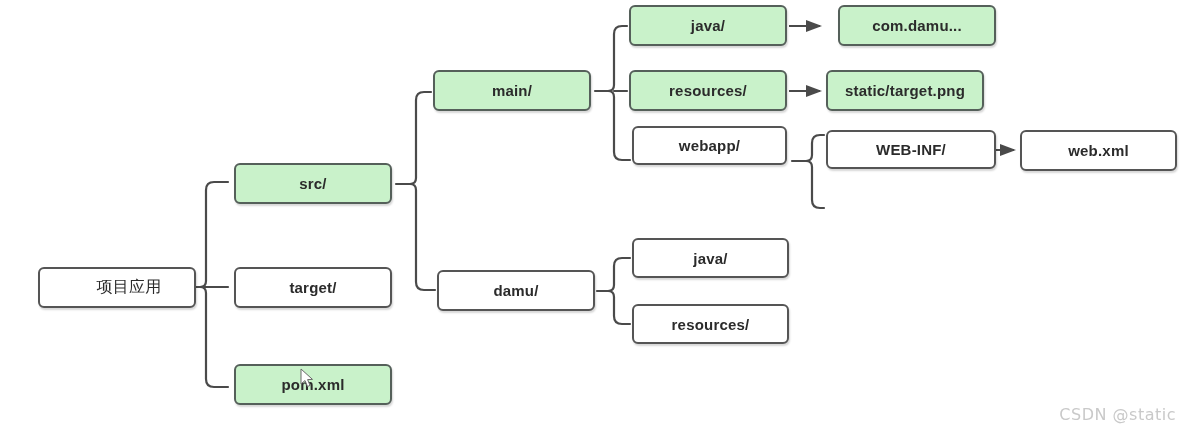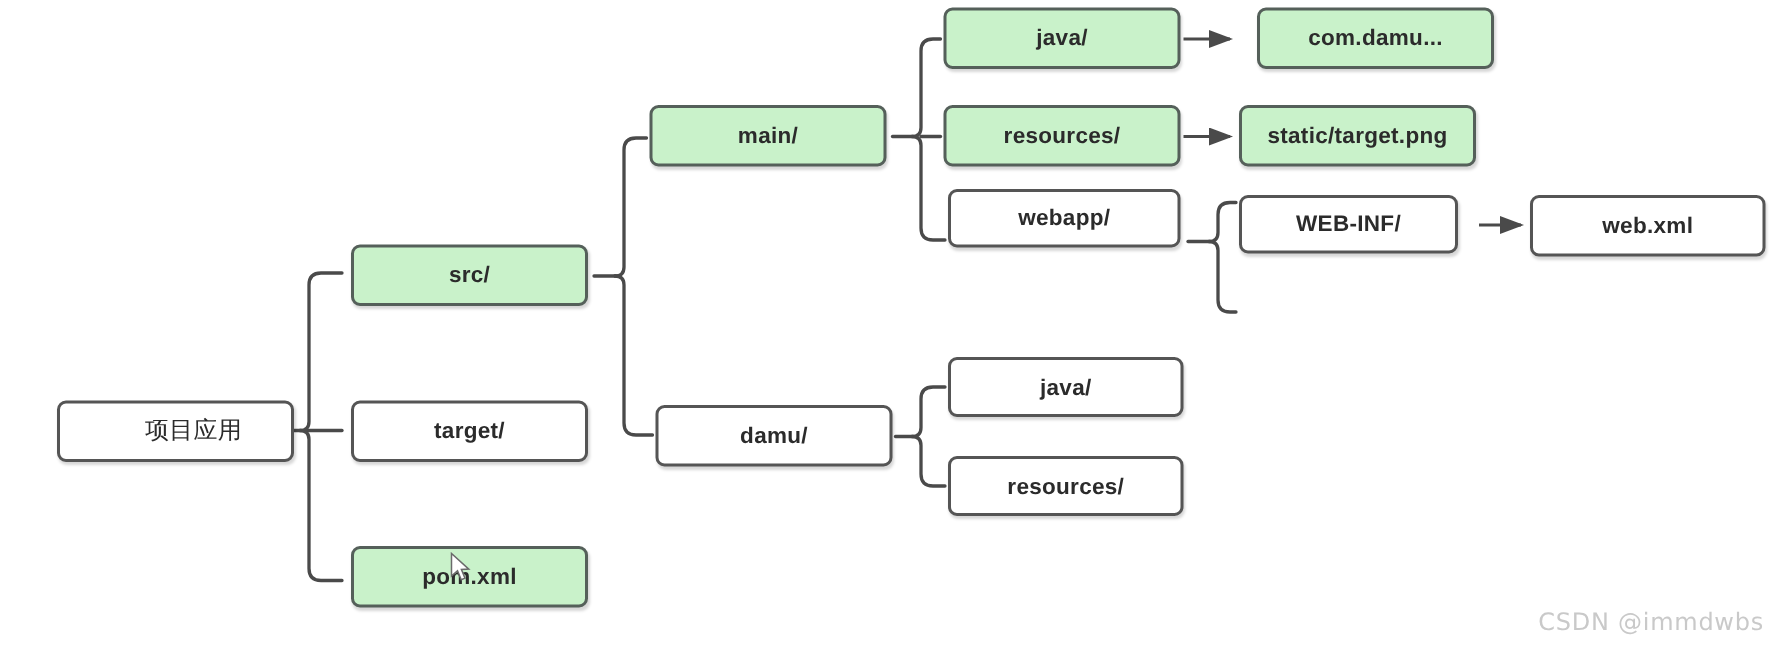--- a/index.html
+++ b/index.html
@@ -175,27 +175,27 @@
   <div class="node green" style="left:629px; top:5px; width:158px; height:41px;">java/</div>
 
   <div class="node green" style="left:629px; top:70px; width:158px; height:41px;">resources/</div>
 
   <div class="node white" style="left:632px; top:126px; width:155px; height:39px;">webapp/</div>
 
   <div class="node green" style="left:826px; top:5px; width:158px; height:41px;margin-left:12px;">com.damu...</div>
 
   <div class="node green" style="left:826px; top:70px; width:158px; height:41px;">static/target.png</div>
 
-  <div class="node white" style="left:826px; top:130px; width:146px; height:39px;">WEB-INF/</div>
+  <div class="node white" style="left:826px; top:130px; width:170px; height:39px;">WEB-INF/</div>
 
 
   <div class="node white" style="left:1020px; top:130px; width:157px; height:41px;">web.xml</div>
 
   <div class="node white" style="left:632px; top:238px; width:157px; height:40px;">java/</div>
 
   <div class="node white" style="left:632px; top:304px; width:157px; height:40px;">resources/</div>
 
   <svg class="cursor" style="left:300px; top:368px;" width="16" height="22" viewBox="0 0 16 22" xmlns="http://www.w3.org/2000/svg">
     <path d="M1,1 L1,16 L5,12.5 L7.5,18.5 L10,17.4 L7.6,11.6 L12.5,11.4 Z" fill="#ffffff" stroke="#6b6b6b" stroke-width="1"></path>
   </svg>
 
-  <div class="watermark">CSDN @immdwbs</div>
+  <div class="watermark">CSDN @static</div>
 </div>
 
 </body></html>

